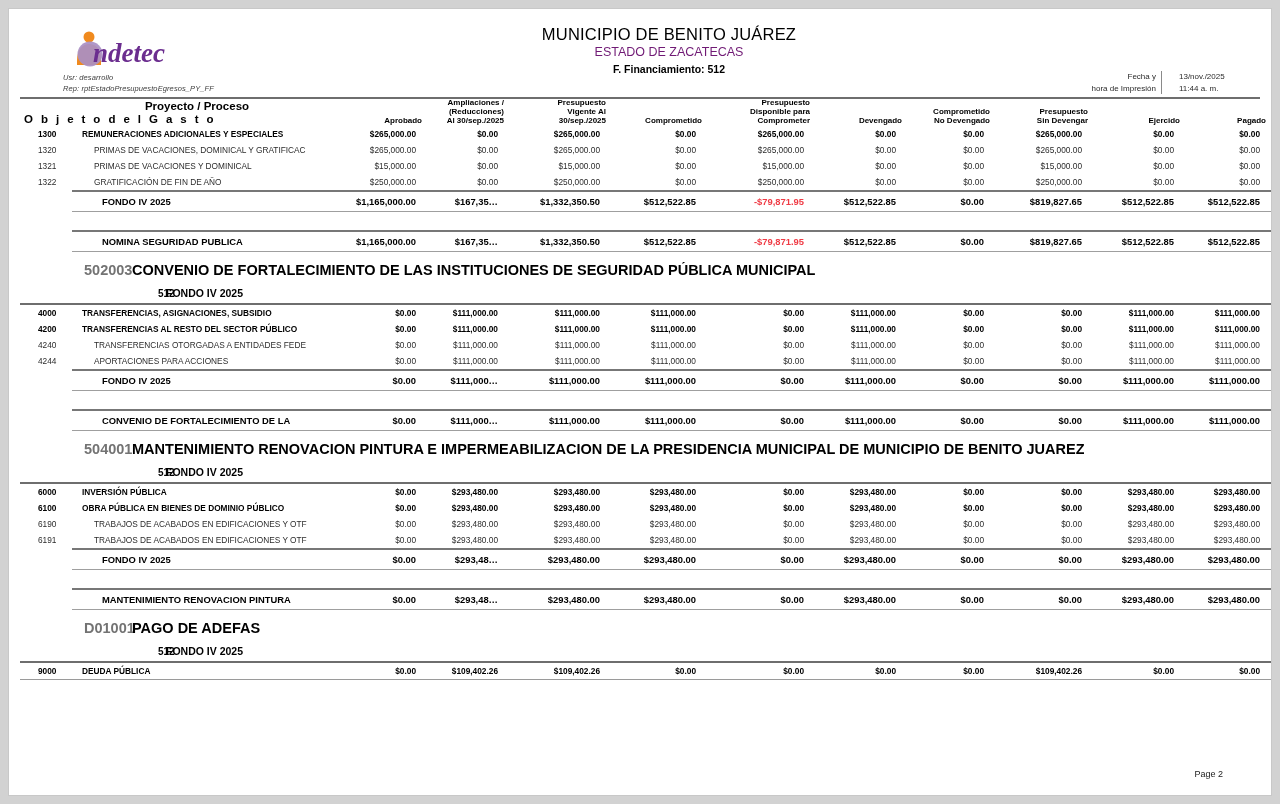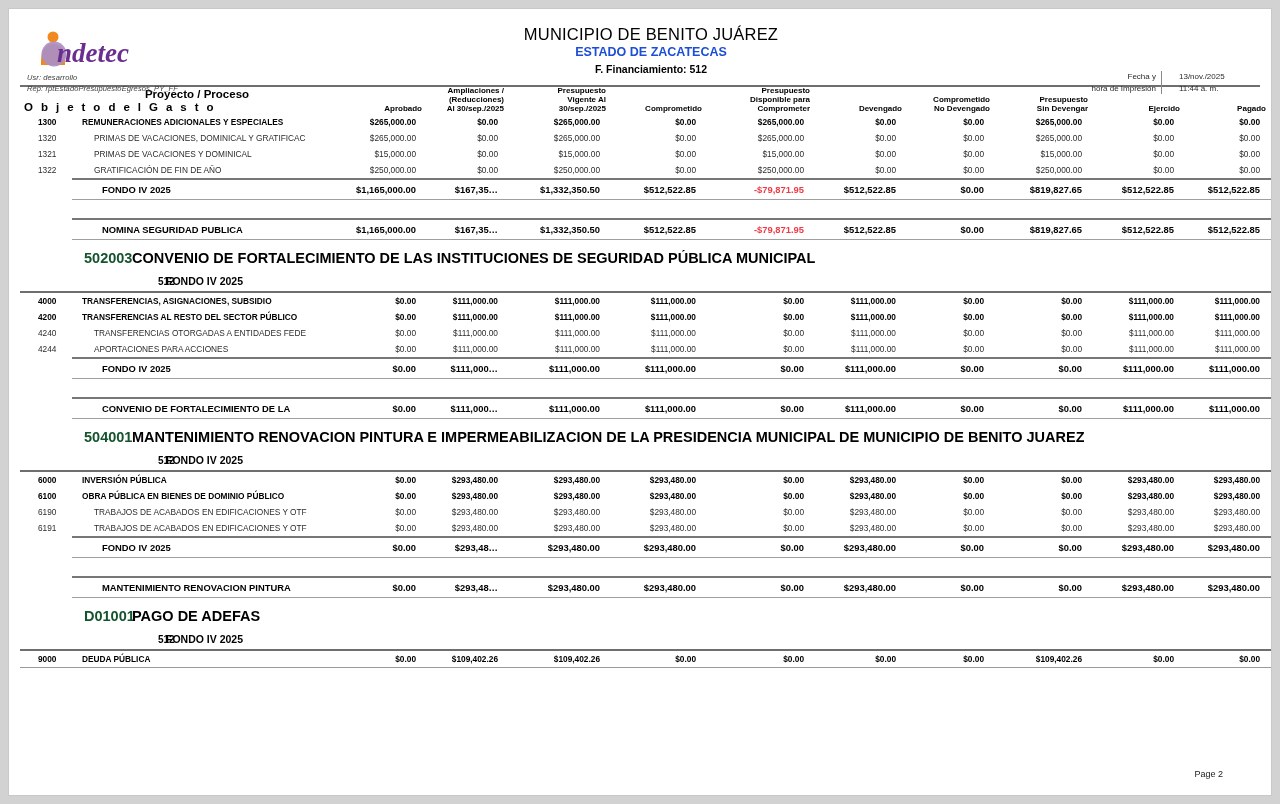--- a/index.html
+++ b/index.html
@@ -21,21 +21,22 @@
     height: 788px;
     background: #ffffff;
     border: 1px solid #c8c8c8;
     box-sizing: border-box;
     overflow: hidden;
   }
 
   
   .header {
     position: relative;
-    height: 76px;
+    height: 88px;
+    margin-left: 36px;
   }
   .logo-wrap {
     position: absolute;
     left: 18px;
     top: 22px;
     width: 210px;
   }
   .logo {
     height: 36px;
     position: relative;
@@ -60,22 +61,22 @@
   }
   .t1 {
     font-size: 16.5px;
     font-weight: normal;
     letter-spacing: 0.2px;
     color: #000;
     line-height: 1.15;
   }
   .t2 {
     font-size: 12.5px;
-    font-weight: bold;
-    color: #1d4ed8;
+    font-weight: normal;
+    color: #701a75;
     line-height: 1.3;
   }
   .t3 {
     font-size: 11.5px;
     font-weight: bold;
     color: #000;
     margin-top: 3px;
     line-height: 1.3;
   }
   .t4 {
@@ -207,21 +208,21 @@
   }
   .sec-row {
     display: flex;
     align-items: flex-start;
   }
   .sec-code {
     width: 108px;
     padding-left: 64px;
     font-size: 14.5px;
     font-weight: bold;
-    color: #14532d;
+    color: #737373;
     box-sizing: border-box;
     white-space: nowrap;
   }
   .sec-name {
     font-size: 14.5px;
     font-weight: bold;
     color: #000;
     line-height: 1.18;
     max-height: 17px;
     overflow: hidden;

